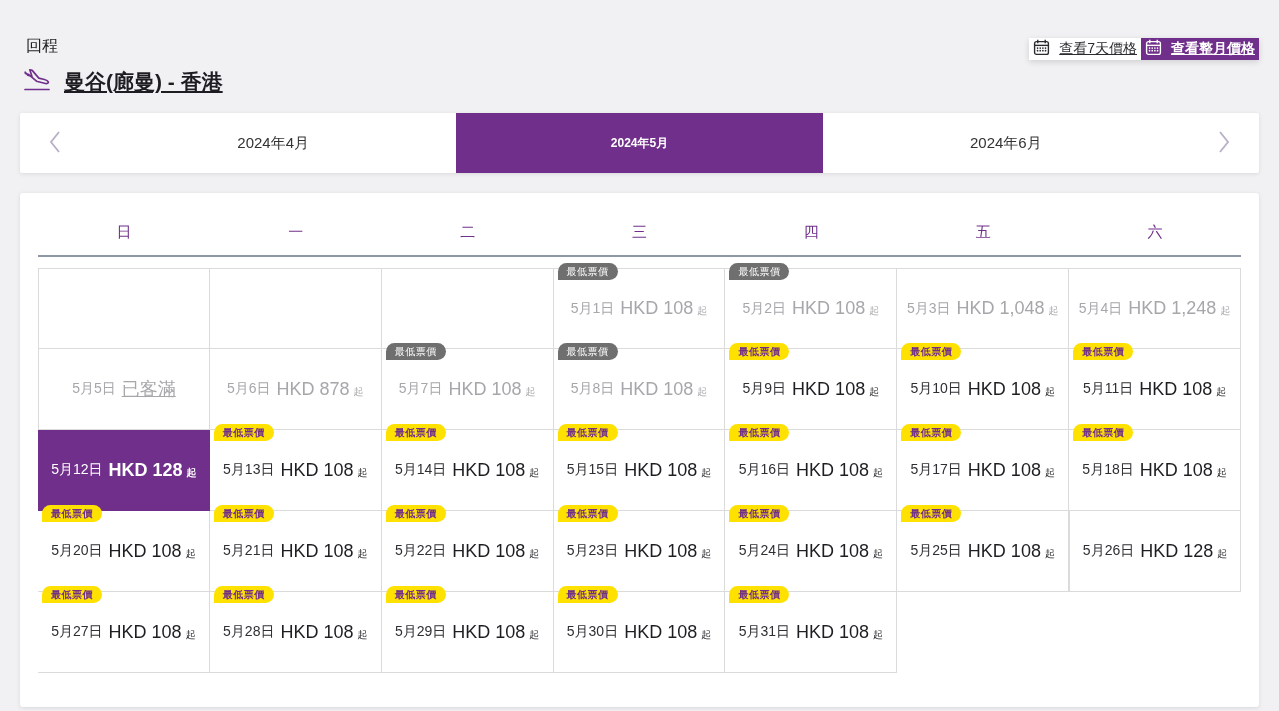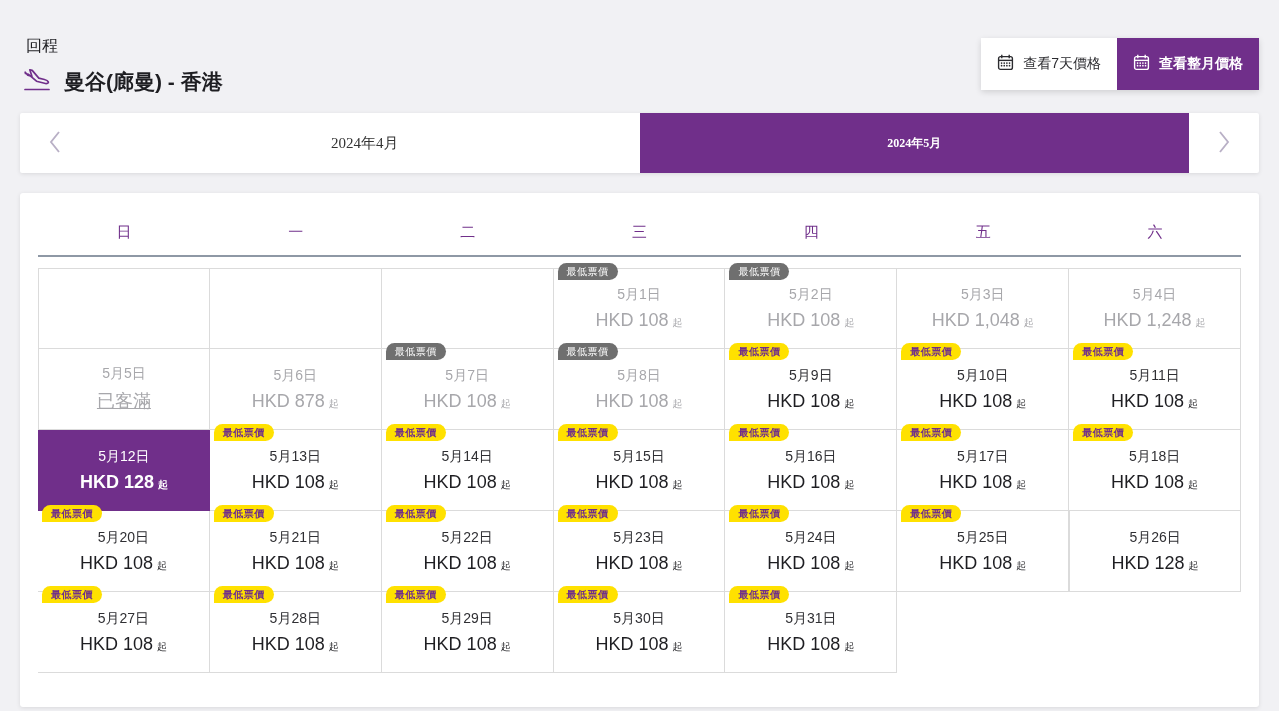--- a/index.html
+++ b/index.html
@@ -9,46 +9,46 @@
     font-family:"Liberation Sans", sans-serif;
     color:#2B2B2F;
     overflow:hidden;
   }
   .page { padding:0 20px; }
 
   
   .header-row { display:flex; justify-content:space-between; align-items:flex-start; margin-top:36px; }
   .trip-type { font-size:16px; color:#1E1E22; margin-left:6px; }
   .route-row { display:flex; align-items:center; gap:12px; margin-top:10px; margin-left:2px; }
-  .route-title { font-size:21px; font-weight:bold; color:#1E1E22; }
+  .route-title { font-size:21px; font-weight:bold; color:#1E1E22;text-decoration:underline; }
 
   .btn-group { display:flex; box-shadow:0 2px 6px rgba(0,0,0,.14); border-radius:2px; margin-top:2px; }
-  .view-btn { display:flex; align-items:center; gap:9px; height:52px; padding:0 16px;
-              font-size:14px; border:none; cursor:pointer; background:#fff; color:#2B2B2F; }
+  .view-btn { display:flex; align-items:center; gap:9px; height:22px; padding:0 4px;
+              font-size:14px; border:none; cursor:pointer; background:#fff; color:#2B2B2F;text-decoration:underline; }
   .view-btn.selected { background:#702F8A; color:#fff; font-weight:bold; }
 
   
   .month-nav { margin-top:16px; background:#fff; height:60px; display:flex; align-items:stretch;
-               box-shadow:0 1px 4px rgba(0,0,0,.10); border-radius:2px;font-family:Liberation Serif, serif; }
+               box-shadow:0 1px 4px rgba(0,0,0,.10); border-radius:2px; }
   .nav-chevron { width:70px; display:flex; align-items:center; justify-content:center;
                  background:transparent; border:none; color:#B9B0C6; cursor:pointer; }
   .month-tab { flex:1; display:flex; align-items:center; justify-content:center;
                font-size:15px; color:#333; cursor:pointer; }
   .month-tab.selected { background:#702F8A; color:#fff; font-weight:bold; font-size:12px; }
 
   
   .calendar-card { margin-top:20px; background:#fff; border-radius:3px;
                    box-shadow:0 1px 4px rgba(0,0,0,.10); padding:16px 18px 34px; }
   .weekday-row { display:grid; grid-template-columns:repeat(7,1fr);
                  padding:14px 0 13px; border-bottom:2px solid #8E98A5; }
   .weekday { text-align:center; font-size:15px; color:#702F8A; }
 
   .grid { display:grid; grid-template-columns:repeat(7,1fr); margin-top:11px; }
   .cell { position:relative; height:81px; background:#fff;
-          display:flex; flex-direction:column; align-items:center; justify-content:center; gap:6px;
+          display:flex; flex-direction:row; align-items:center; justify-content:center; gap:6px;
           border-right:1px solid #DBDBDB; border-bottom:1px solid #DBDBDB; }
   .cell.row-first { border-top:1px solid #DBDBDB; }
   .cell.col-first { border-left:1px solid #DBDBDB; }
   .cell.naked { border:none; background:transparent; }
   .cell .date { font-size:14px; color:#2F2F33; }
   .cell .price { font-size:18px; color:#1E1E22; }
   .cell .suffix { font-size:10px; margin-left:4px; }
   .cell .status { font-size:18px;text-decoration:underline; }
   .cell.disabled .date, .cell.disabled .price, .cell.disabled .suffix,
   .cell.disabled .status { color:#A7A7AB; }
@@ -130,20 +130,21 @@
   <div class="month-nav">
     <button class="nav-chevron">
       <span>
         <svg width="14" height="24" viewBox="0 0 10 18">
             <polyline points="8,1.5 2,9 8,16.5" fill="none" stroke="currentColor" stroke-width="1.4"></polyline>
           </svg>
       </span>
     </button>
     <div class="month-tab">2024年4月</div>
     <div class="month-tab selected">2024年5月</div>
+    <div class="month-tab">2024年6月</div>
     <button class="nav-chevron">
       <span>
         <svg width="14" height="24" viewBox="0 0 10 18">
             <polyline points="2,1.5 8,9 2,16.5" fill="none" stroke="currentColor" stroke-width="1.4"></polyline>
           </svg>
       </span>
     </button>
   </div>
 
   <div class="calendar-card">

